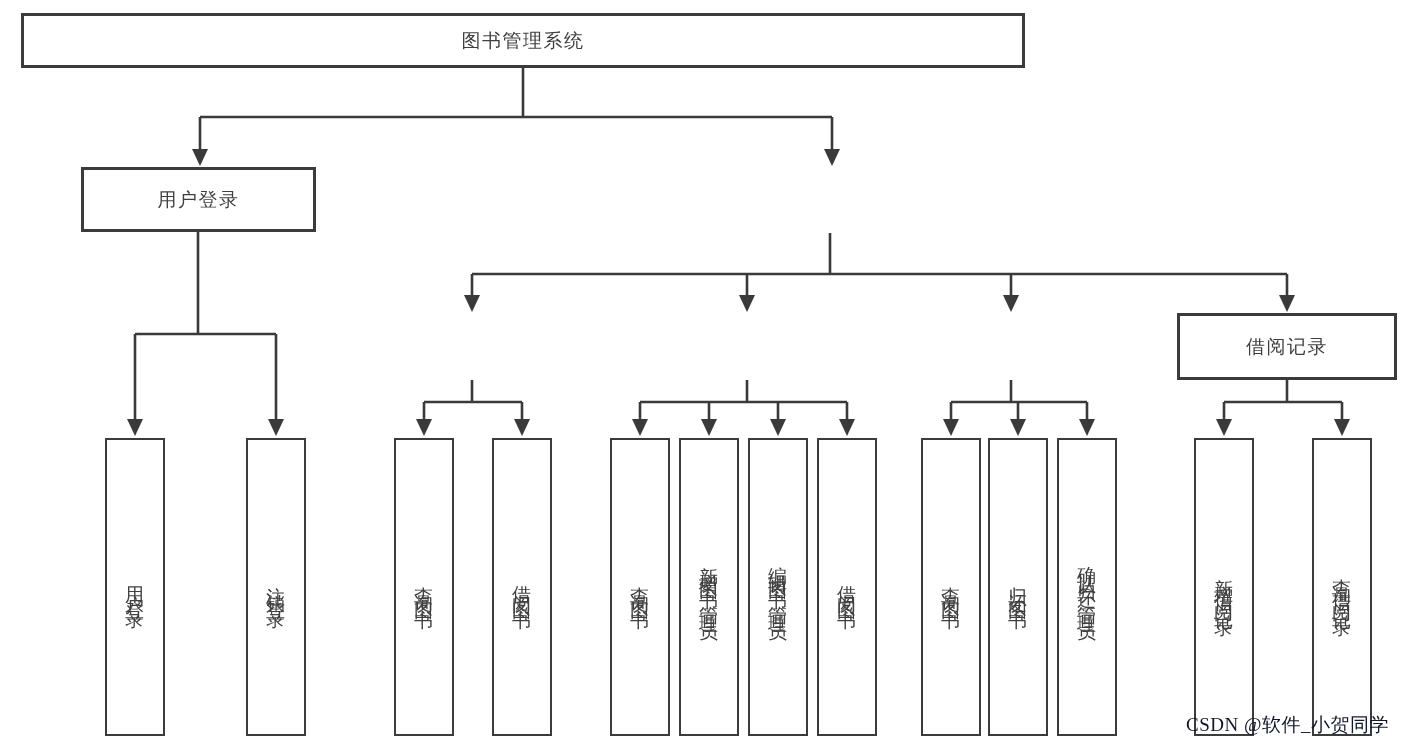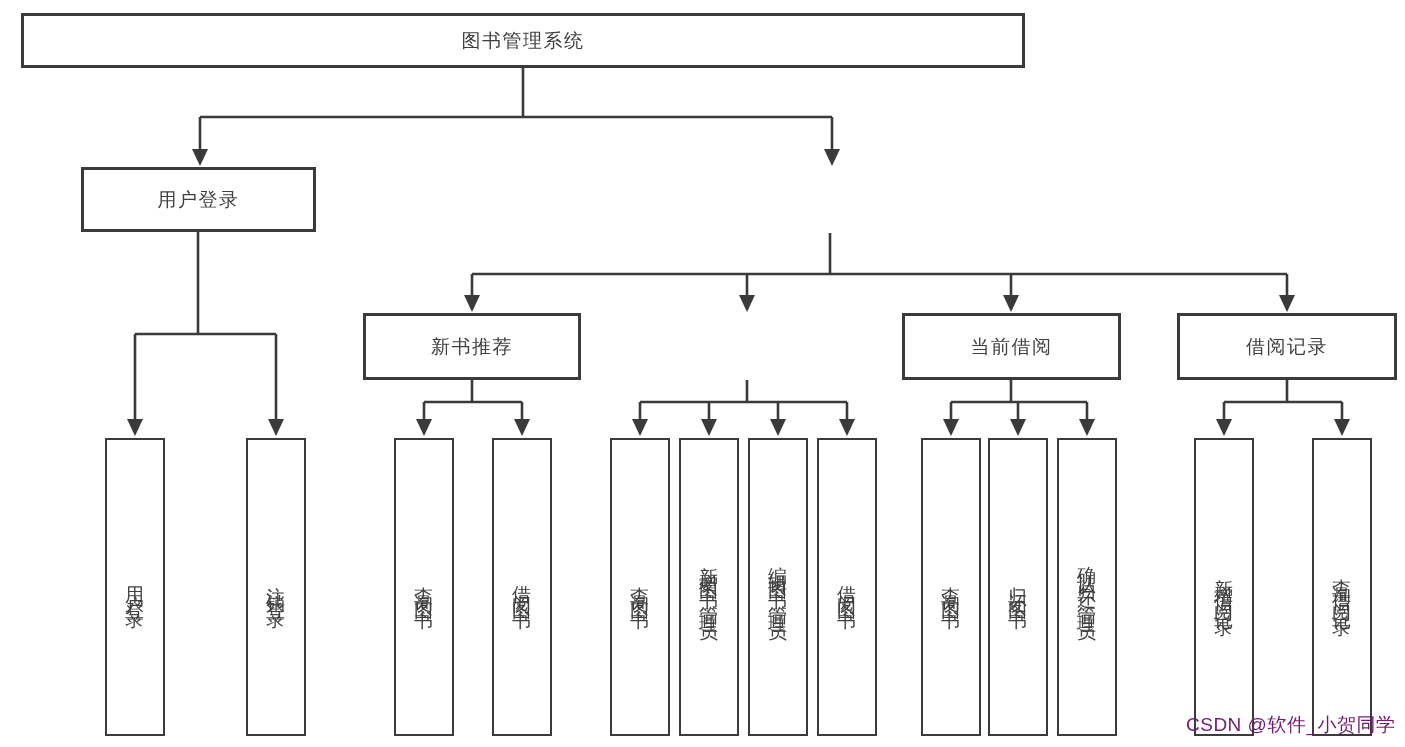--- a/index.html
+++ b/index.html
@@ -1,21 +1,21 @@
 <!DOCTYPE html>
 <html><head>
 <meta charset="utf-8">
 <style>
   html, body { margin: 0; padding: 0; background: #ffffff; }
   .stage {
     position: relative;
     width: 1405px;
     height: 747px;
     background: #ffffff;
-    font-family: Liberation Sans, sans-serif;
+    font-family: Liberation Serif, serif;
     overflow: hidden;
   }
   .connector-layer {
     position: absolute;
     left: 0; top: 0;
     width: 1405px; height: 747px;
   }
   .node {
     position: absolute;
     box-sizing: border-box;
@@ -38,21 +38,21 @@
     line-height: 1;
     letter-spacing: 8px;
     font-size: 19px;
     color: #3f3f3f;
   }
   .watermark {
     position: absolute;
     left: 1186px;
     top: 712px;
     font-size: 19px;
-    color: #701a75;
+    color: #0f172a;
     letter-spacing: 0.5px;
     white-space: nowrap;
     z-index: 5;
   }
   .stroke { stroke: #3a3a3a; stroke-width: 2.6; fill: none; }
   .head { fill: #3a3a3a; stroke: none; }
 </style>
 </head>
 <body>
 
@@ -95,26 +95,20 @@
   </svg>
 
   <div class="node" style="left:21px; top:13px; width:1004px; height:55px;">
     <span>图书管理系统</span>
   </div>
 
   <div class="node" style="left:81px; top:167px; width:235px; height:65px;">
     <span>用户登录</span>
   </div>
 
-  <div class="node" style="left:363px; top:313px; width:218px; height:67px;">
-    <span>新书推荐</span>
-  </div>
-  <div class="node" style="left:902px; top:313px; width:219px; height:67px;">
-    <span>当前借阅</span>
-  </div>
   <div class="node" style="left:1177px; top:313px; width:220px; height:67px;">
     <span>借阅记录</span>
   </div>
 
   <div class="node leaf" style="left:105px; top:438px; width:60px; height:298px;">
     <span class="vlabel">用户登录</span>
   </div>
   <div class="node leaf" style="left:246px; top:438px; width:60px; height:298px;">
     <span class="vlabel">注销登录</span>
   </div>

